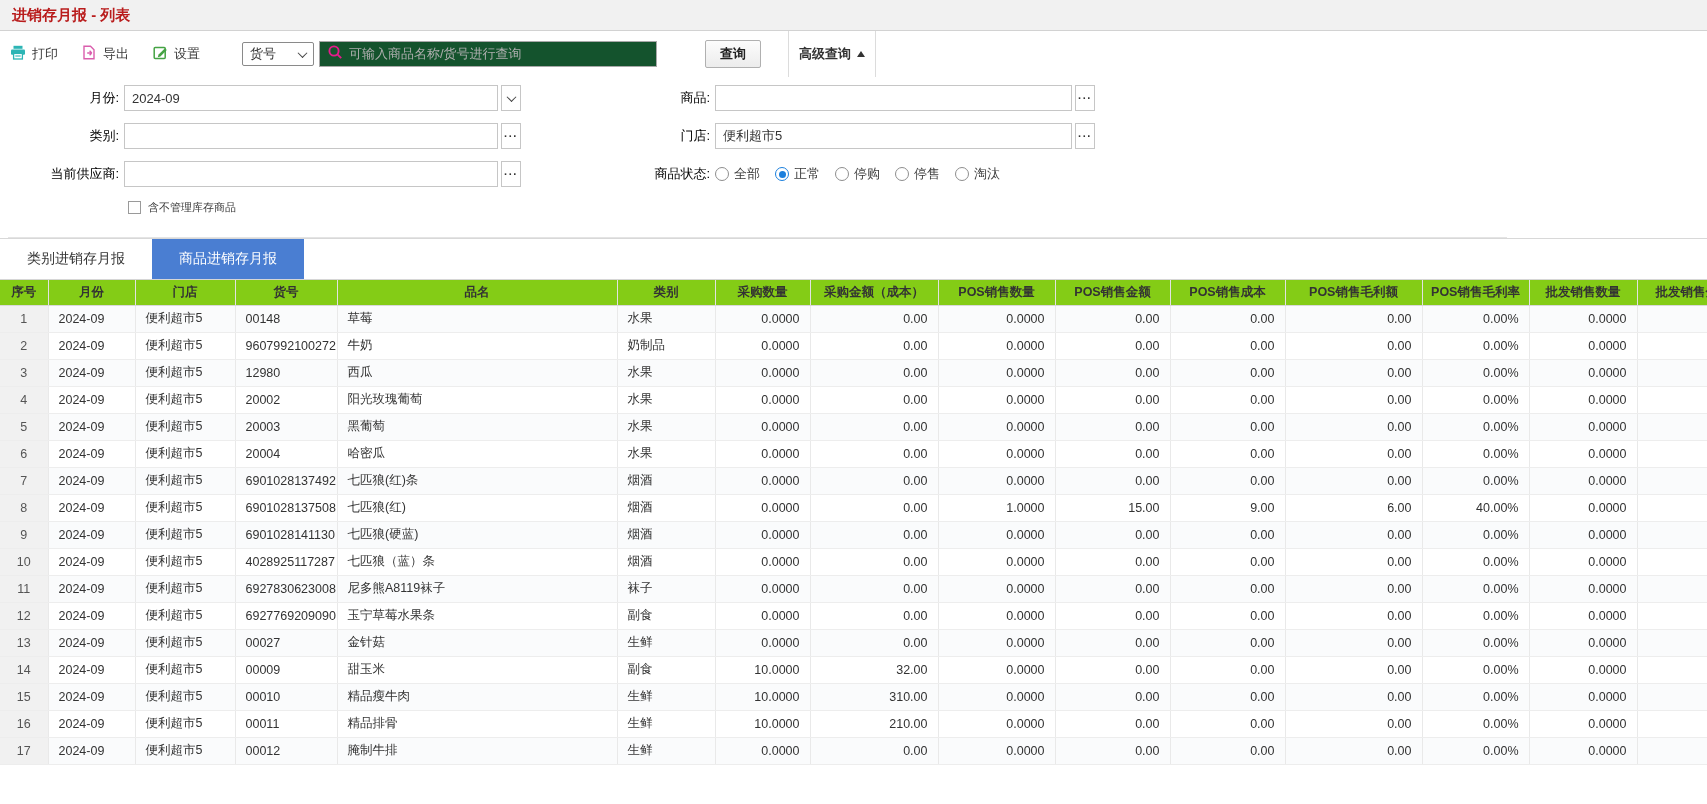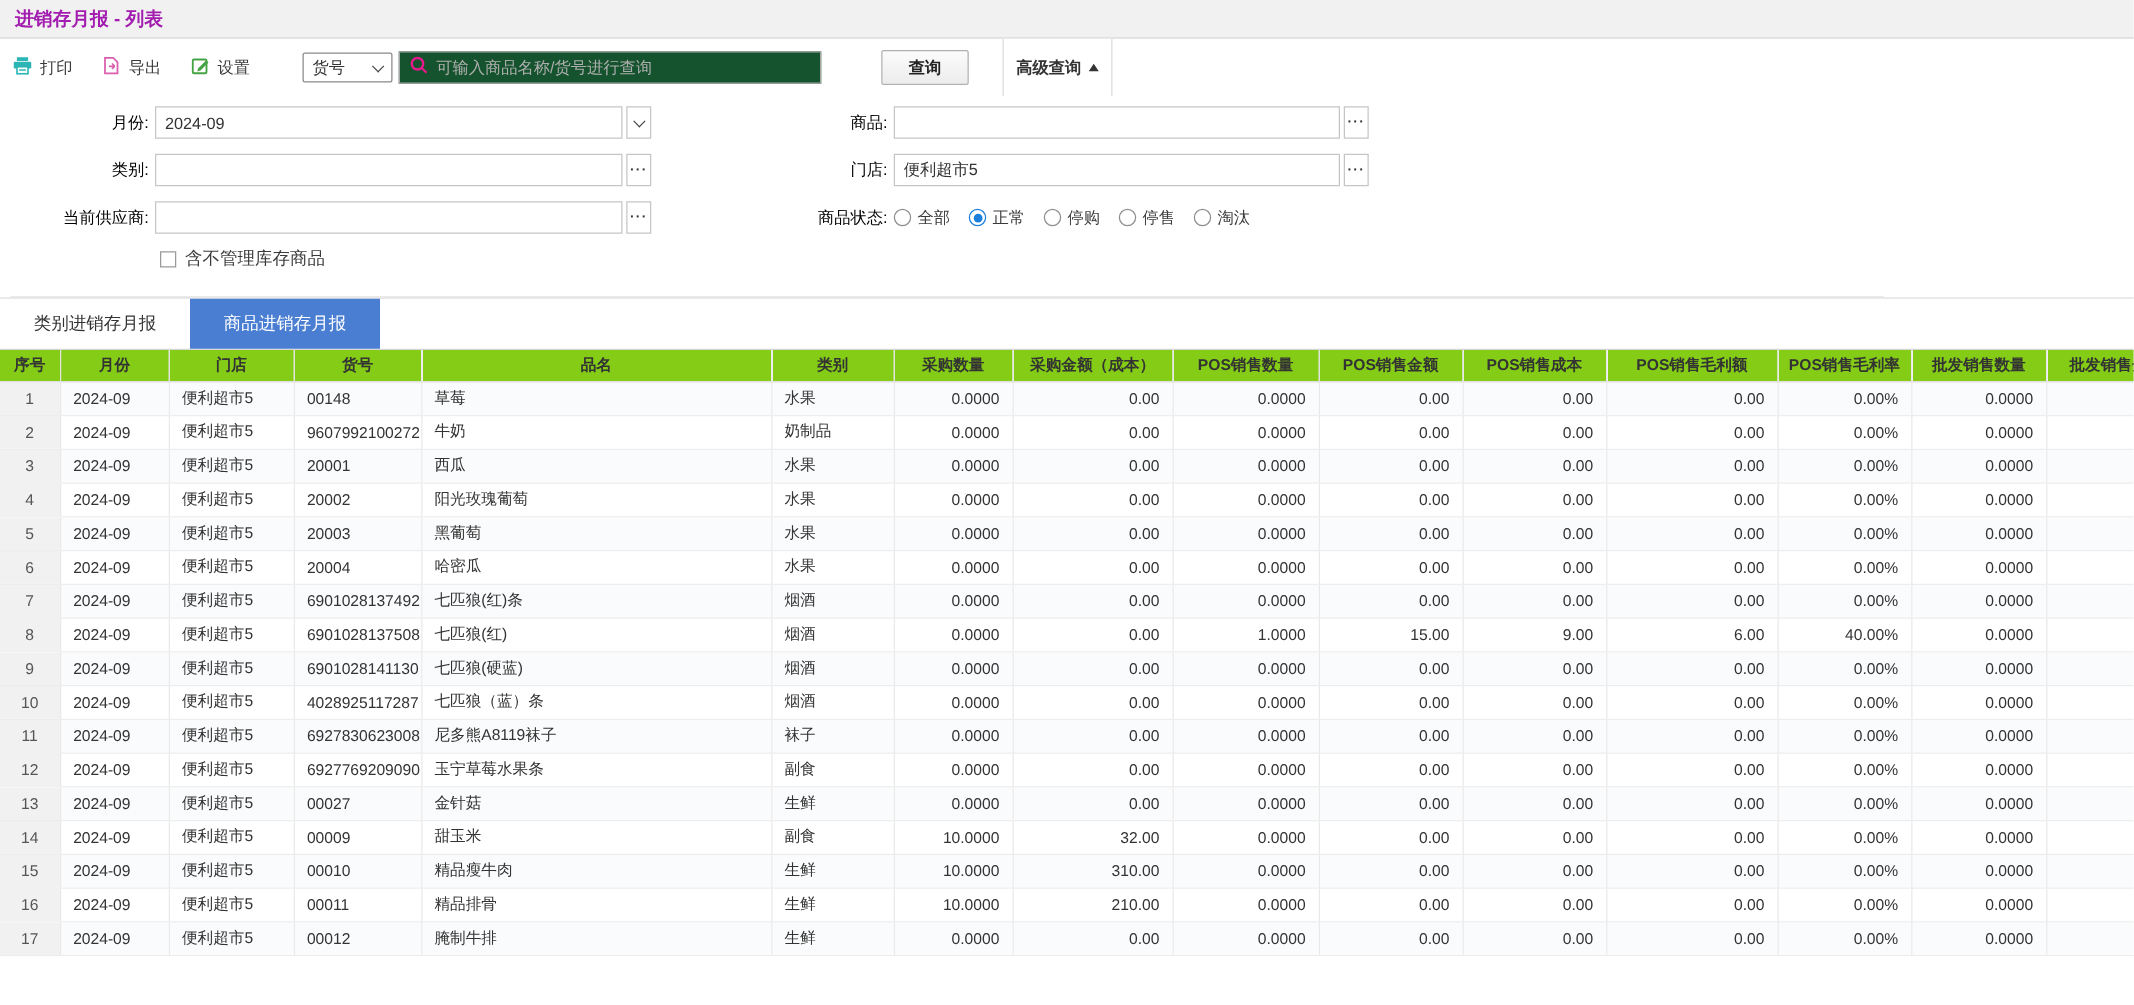--- a/index.html
+++ b/index.html
@@ -2,37 +2,37 @@
 <html><head>
 <meta charset="utf-8">
 <style>
   * { box-sizing: border-box; margin: 0; padding: 0; }
   html,body { width:1707px; height:804px; overflow:hidden; background:#fff;
     font-family:"Liberation Sans","DejaVu Sans",sans-serif; color:#333; }
 
   
   .titlebar { height:31px; background:#f1f1f1; border-bottom:1px solid #d2d2d2;
     display:flex; align-items:center; padding-left:12px; }
-  .titlebar span { font-size:15px; font-weight:bold; color:#a21caf; }
+  .titlebar span { font-size:15px; font-weight:bold; color:#b91c1c; }
 
   
   .toolbar { height:46px; display:flex; align-items:center; background:#fff; }
   .tool { display:flex; align-items:center; gap:6px; font-size:13px; color:#3b3b3b;
     margin-right:24px; cursor:pointer; }
   .tool:first-child { margin-left:10px; }
   .sel { width:72px; height:24px; border:1px solid #8a8a8a; border-radius:2px;
     display:flex; align-items:center; justify-content:space-between;
     padding:0 7px; font-size:13px; margin-left:18px; cursor:pointer; background:#fff; }
   .searchbox { width:338px; height:26px; border:1px solid #a8a8a8; margin-left:5px;
     display:flex; align-items:center; gap:6px; padding:0 7px; background:#14532d; }
   .searchbox .ph { font-size:13px; color:#aeaeae; }
   .btn { border:1px solid #b0b0b0; background:linear-gradient(#fcfcfc,#ececec);
     border-radius:2px; font-size:13px; font-weight:bold; color:#222;
     display:flex; align-items:center; justify-content:center; cursor:pointer; }
-  .btn.query { width:70px; height:28px; margin-left:48px; }
+  .btn.query { width:56px; height:28px; margin-left:48px; }
   .advanced { align-self:stretch; width:88px; margin-left:27px;
     border-left:1px solid #dcdcdc; border-right:1px solid #dcdcdc;
     display:flex; align-items:center; justify-content:center; gap:6px;
     font-size:13px; font-weight:bold; cursor:pointer; background:#fff; }
   .tri-up { width:0; height:0; border-left:4px solid transparent;
     border-right:4px solid transparent; border-bottom:6px solid #333; }
 
   .chev { display:inline-block; width:7px; height:7px;
     border-right:1.6px solid #444; border-bottom:1.6px solid #444; }
   .chev.down { transform:rotate(45deg) translate(-1px,-1px); }
@@ -54,21 +54,21 @@
   .radio-group { display:flex; align-items:center; gap:15px; font-size:13px; color:#3b3b3b; }
   .radio-item { display:flex; align-items:center; gap:5px; cursor:pointer; }
   .radio-circle { width:14px; height:14px; border:1px solid #8e8e8e; border-radius:50%;
     background:#fff; position:relative; }
   .radio-circle.checked { border-color:#1b7fdd; }
   .radio-circle.checked::after { content:''; position:absolute; left:2.5px; top:2.5px;
     right:2.5px; bottom:2.5px; border-radius:50%; background:#1b7fdd; }
   .cbrow { margin-left:128px; display:flex; align-items:center; gap:7px;
     height:16px; margin-bottom:4px; }
   .checkbox { width:13px; height:13px; border:1px solid #9a9a9a; background:#fff; }
-  .cbrow span { font-size:14px; color:#3b3b3b; }
+  .cbrow span { font-size:11px; color:#3b3b3b; }
   .pdivider { border-top:1px solid #e4e4e4; margin:22px 200px 0 8px; }
   .actions { display:flex; align-items:center; height:25px; margin:10px 0 10px 416px; }
   .btn.sm { width:44px; height:25px; }
   .btn.sm + .btn.sm { margin-left:33px; }
   .collapse { margin-left:62px; font-size:13px; color:#9a9a9a; display:flex;
     align-items:center; gap:5px; cursor:pointer; }
 
   
   .tabs { display:flex; height:40px; background:#fff; }
   .tab { padding:0 27px; display:flex; align-items:center; justify-content:center;
@@ -276,21 +276,21 @@
           <td class="num">0.00</td>
           <td class="num">0.00</td>
           <td class="num">0.00%</td>
           <td class="num">0.0000</td>
           <td class="num"></td>
         </tr>
         <tr>
           <td class="idx">3</td>
           <td class="">2024-09</td>
           <td class="">便利超市5</td>
-          <td class="">20001</td>
+          <td class="">12980</td>
           <td class="">西瓜</td>
           <td class="">水果</td>
           <td class="num">0.0000</td>
           <td class="num">0.00</td>
           <td class="num">0.0000</td>
           <td class="num">0.00</td>
           <td class="num">0.00</td>
           <td class="num">0.00</td>
           <td class="num">0.00%</td>
           <td class="num">0.0000</td>

